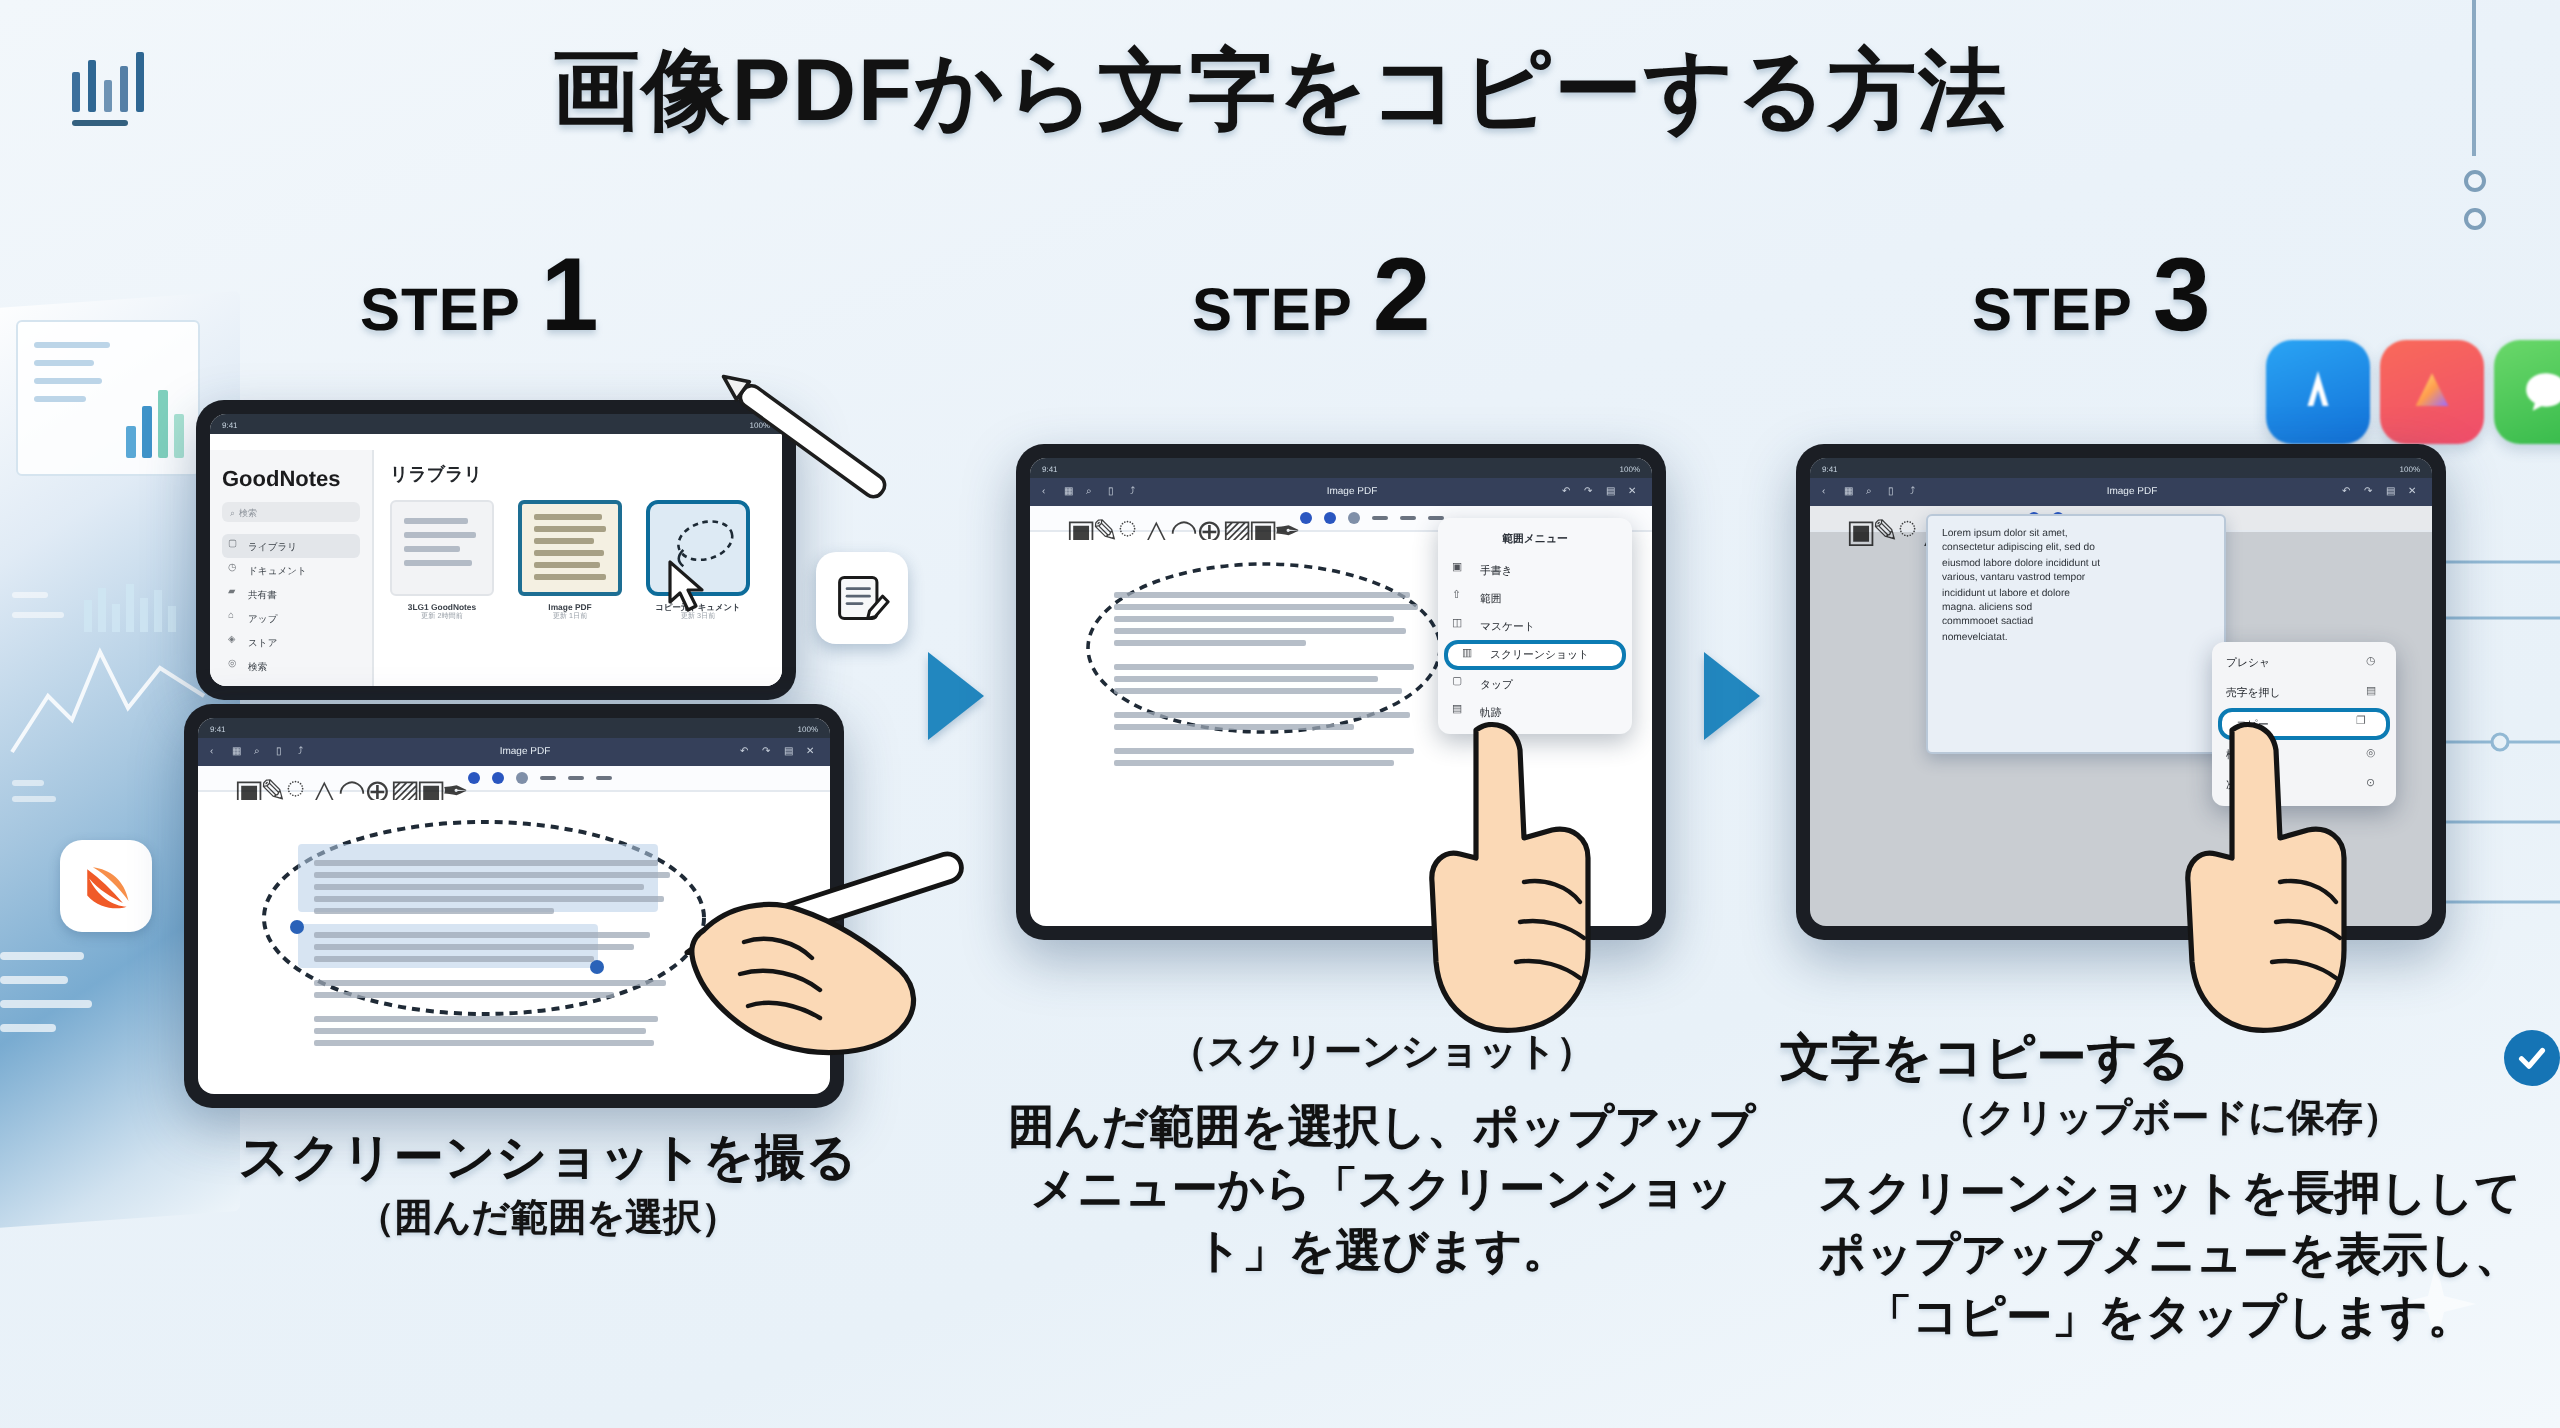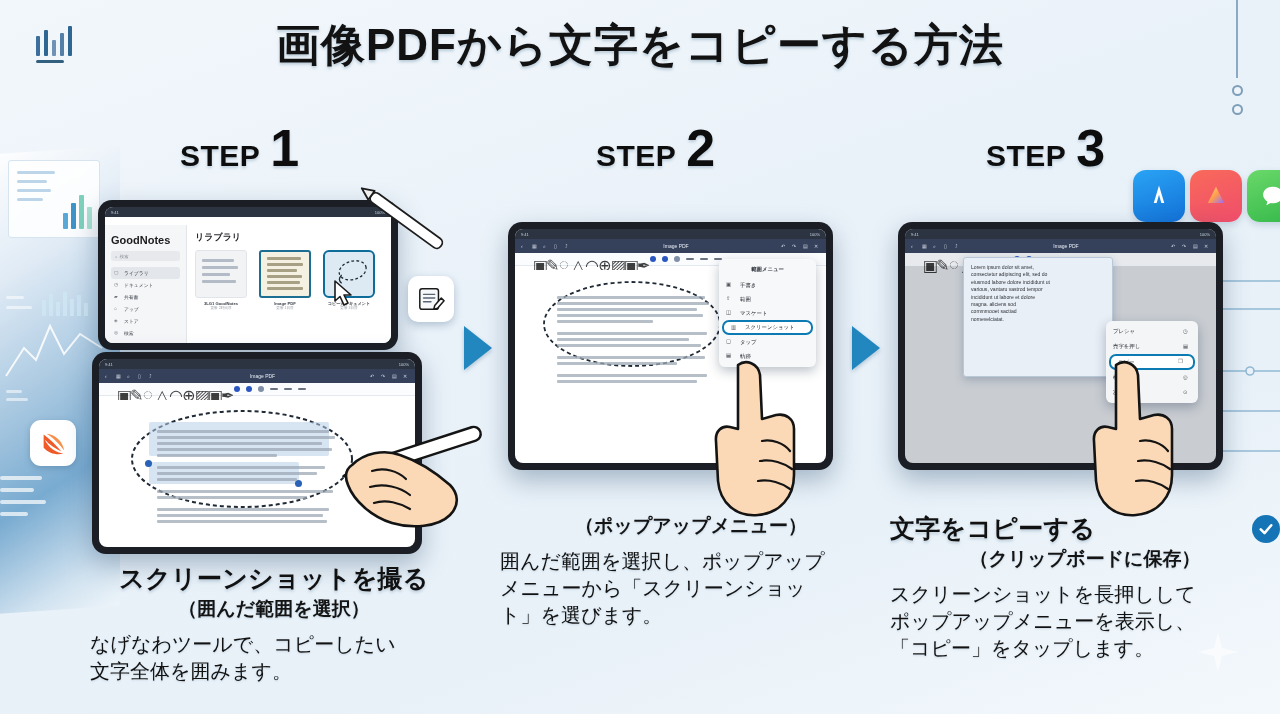--- a/index.html
+++ b/index.html
@@ -217,22 +217,22 @@
   .caption-block { position: absolute; text-align: center; }
   .cap-title {
     font-size: 25px; font-weight: 800; color: #111; letter-spacing: .3px;
     text-shadow: 0 2px 3px rgba(120,150,175,.4); white-space: nowrap;
   }
   .cap-sub {
     font-size: 19px; font-weight: 700; color: #141414; margin-top: 1px;
     text-shadow: 0 1px 2px rgba(120,150,175,.35); white-space: nowrap;
   }
   .cap-body {
-    font-size: 20px; font-weight: 400; color: #121212; line-height: 1.34;
-    margin-top: 9px; text-align: left; text-shadow: 0 1px 2px rgba(120,150,175,.3);
+    font-size: 23px; font-weight: 700; color: #121212; line-height: 1.34;
+    margin-top: 9px; text-align: center; text-shadow: 0 1px 2px rgba(120,150,175,.3);
   }
   #caption-1 { left: 64px; top: 562px; width: 420px; }
   #caption-2 { left: 500px; top: 512px; width: 382px; }
   #caption-3 { left: 890px; top: 512px; width: 390px; }
   #caption-1 .cap-body { padding-left: 26px; }
   #caption-3 .cap-title-row { display: flex; align-items: center; justify-content: space-between; gap: 10px; }
   #check-badge {
     width: 28px; height: 28px; border-radius: 50%; background: #1574b5;
     display: flex; align-items: center; justify-content: center; flex: none;
   }
@@ -739,26 +739,24 @@
     <g fill="none" stroke="#141414" stroke-width="2.2" stroke-linecap="round">
       <path d="M62 96 C72 94, 84 98, 90 106"></path>
       <path d="M60 116 C72 114, 84 118, 92 124"></path>
       <path d="M58 136 C70 134, 82 138, 90 144"></path>
     </g>
   </svg>
 
   <div class="caption-block" id="caption-1">
     <div class="cap-title">スクリーンショットを撮る</div>
     <div class="cap-sub">（囲んだ範囲を選択）</div>
-    <div class="cap-body" style="white-space:pre-line;">なげなわツールで、コピーしたい
-文字全体を囲みます。</div>
   </div>
 
   <div class="caption-block" id="caption-2">
-    <div class="cap-sub">（ポップアップメニュー）</div>
+    <div class="cap-sub">（スクリーンショット）</div>
     <div class="cap-body" style="white-space:pre-line;">囲んだ範囲を選択し、ポップアップ
 メニューから「スクリーンショッ
 ト」を選びます。</div>
   </div>
 
   <div class="caption-block" id="caption-3">
     <div class="cap-title-row">
       <span class="cap-title">文字をコピーする</span>
       <span id="check-badge">
         <svg viewBox="0 0 24 24" width="18" height="18" fill="none" stroke="#ffffff" stroke-width="3.4" stroke-linecap="round" stroke-linejoin="round">

